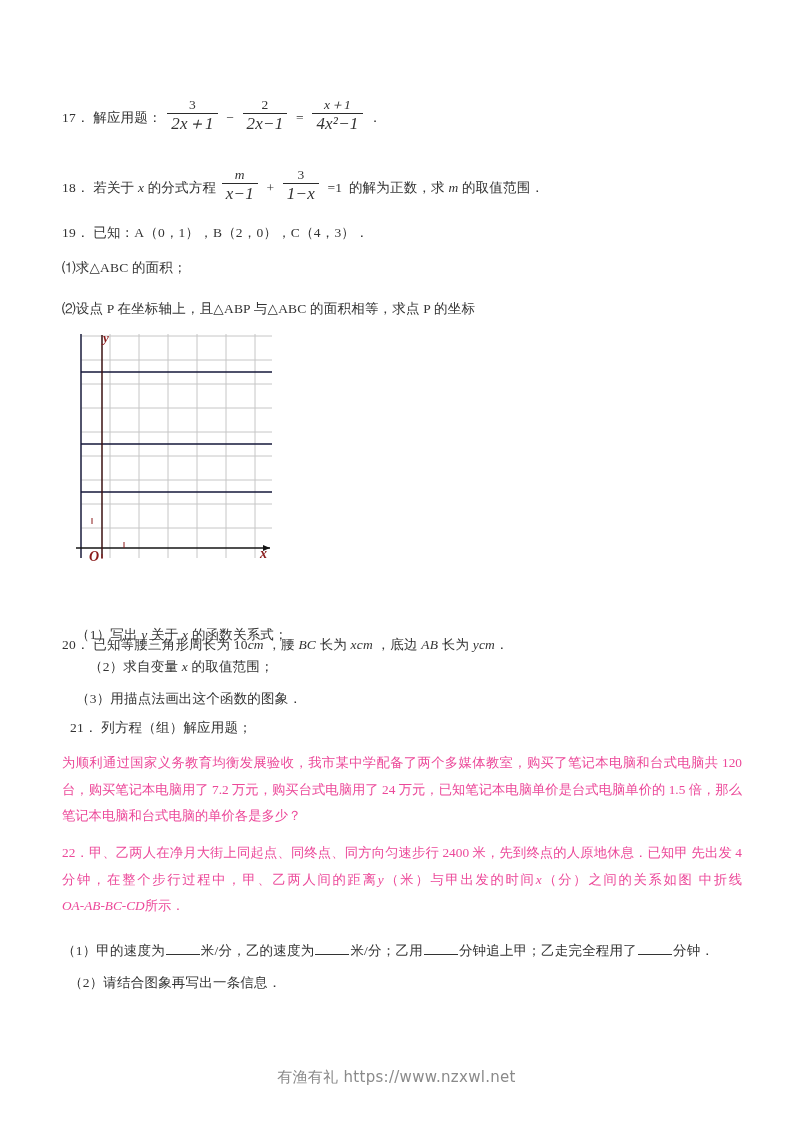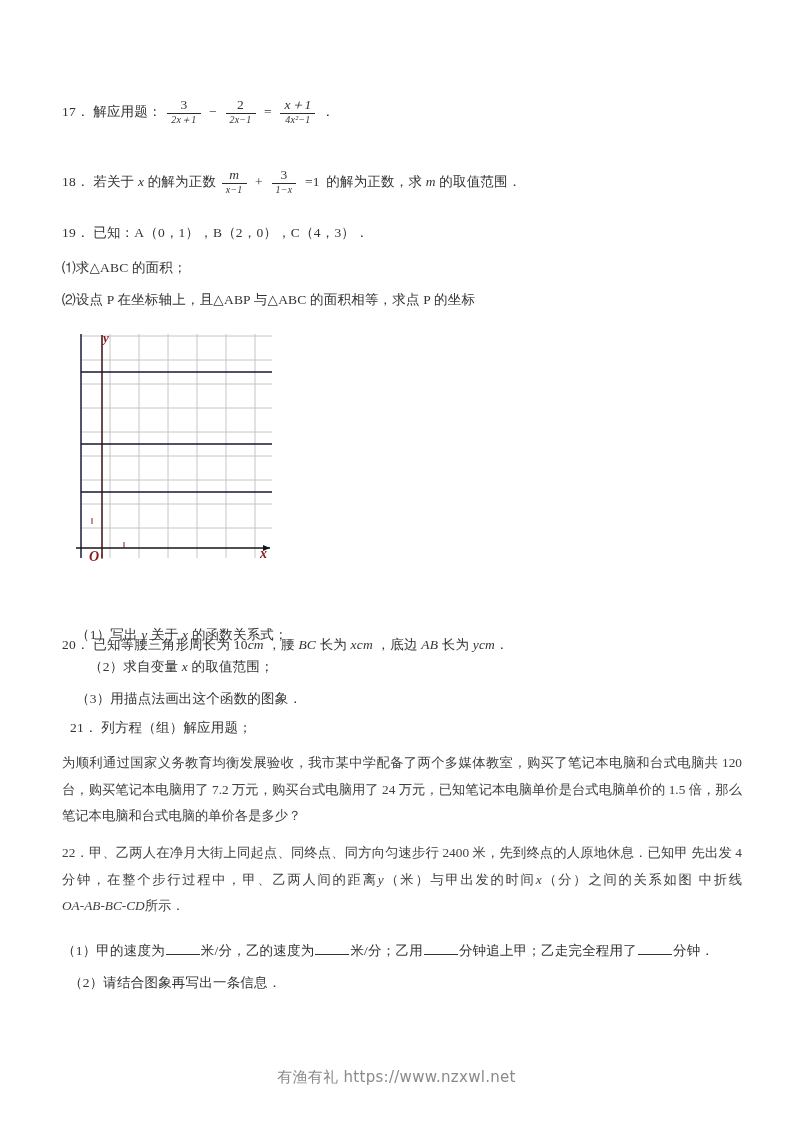--- a/index.html
+++ b/index.html
@@ -37,35 +37,35 @@
     color: #333333;
     margin: 0 0 0 0;
     letter-spacing: 0.2px;
   }
   .q-num { white-space: nowrap; }
 
   .block-17 { position: absolute; left: 0; top: 0; }
   .block-18 { position: absolute; left: 0; top: 70px; }
   .block-19 { position: absolute; left: 0; top: 125px; }
   .sub-19a  { position: absolute; left: 0; top: 160px; }
-  .sub-19b  { position: absolute; left: 0; top: 192px; }
+  .sub-19b  { position: absolute; left: 0; top: 201px; }
 
   .block-20   { position: absolute; left: 0; top: 490px; margin-top: 47px; }
   .sub-20a    { position: absolute; left: 14px; top: 527px; }
   .sub-20b    { position: absolute; left: 14px; top: 559px; margin-left: 13px; }
   .sub-20c    { position: absolute; left: 14px; top: 591px; }
 
   .block-21   { position: absolute; left: 8px; top: 620px; }
   .para-21    { position: absolute; left: 0; top: 652px; width: 680px; }
 
   .block-22   { position: absolute; left: 0; top: 742px; width: 680px; }
   .sub-22a    { position: absolute; left: 0; top: 843px; }
   .sub-22b    { position: absolute; left: 7px; top: 875px; }
 
-  .para { line-height: 2.0; font-size: 13.3px; color: #404040; text-align: justify; }
+  .para { line-height: 2.0; font-size: 13.3px; color: #ec4899; text-align: justify; }
 
   
   .math { font-family: "Liberation Serif", "DejaVu Serif", serif; font-style: italic; }
   .mi   { font-style: italic; }
   .mn   { font-style: normal; }
 
   .frac {
     display: inline-block;
     vertical-align: -0.55em;
     text-align: center;
@@ -74,21 +74,21 @@
   }
   .frac > .num {
     display: block;
     padding: 0 4px 1px 4px;
     border-bottom: 1px solid #2b2b2b;
     font-size: 13.5px;
   }
   .frac > .den {
     display: block;
     padding: 1px 4px 0 4px;
-    font-size: 10px;
+    font-size: 17px;
     font-style: italic;
   }
   .op { margin: 0 3px; font-style: normal; }
 
   
   .blank {
     display: inline-block;
     width: 34px;
     border-bottom: 1px solid #333;
     margin: 0 1px;
@@ -144,21 +144,21 @@
           <span class="den">4x²−1</span>
         </span>
       </span>
       <span>．</span>
     </div>
 
     <div class="q block-18">
       <span class="q-num">18．</span>
       <span>若关于</span>
       <span class="mi">x</span>
-      <span>的解为正数</span>
+      <span>的分式方程</span>
       <span class="math">
         <span class="frac">
           <span class="num mi">m</span>
           <span class="den">x−1</span>
         </span>
         <span class="op">+</span>
         <span class="frac">
           <span class="num mn">3</span>
           <span class="den">1−x</span>
         </span>

